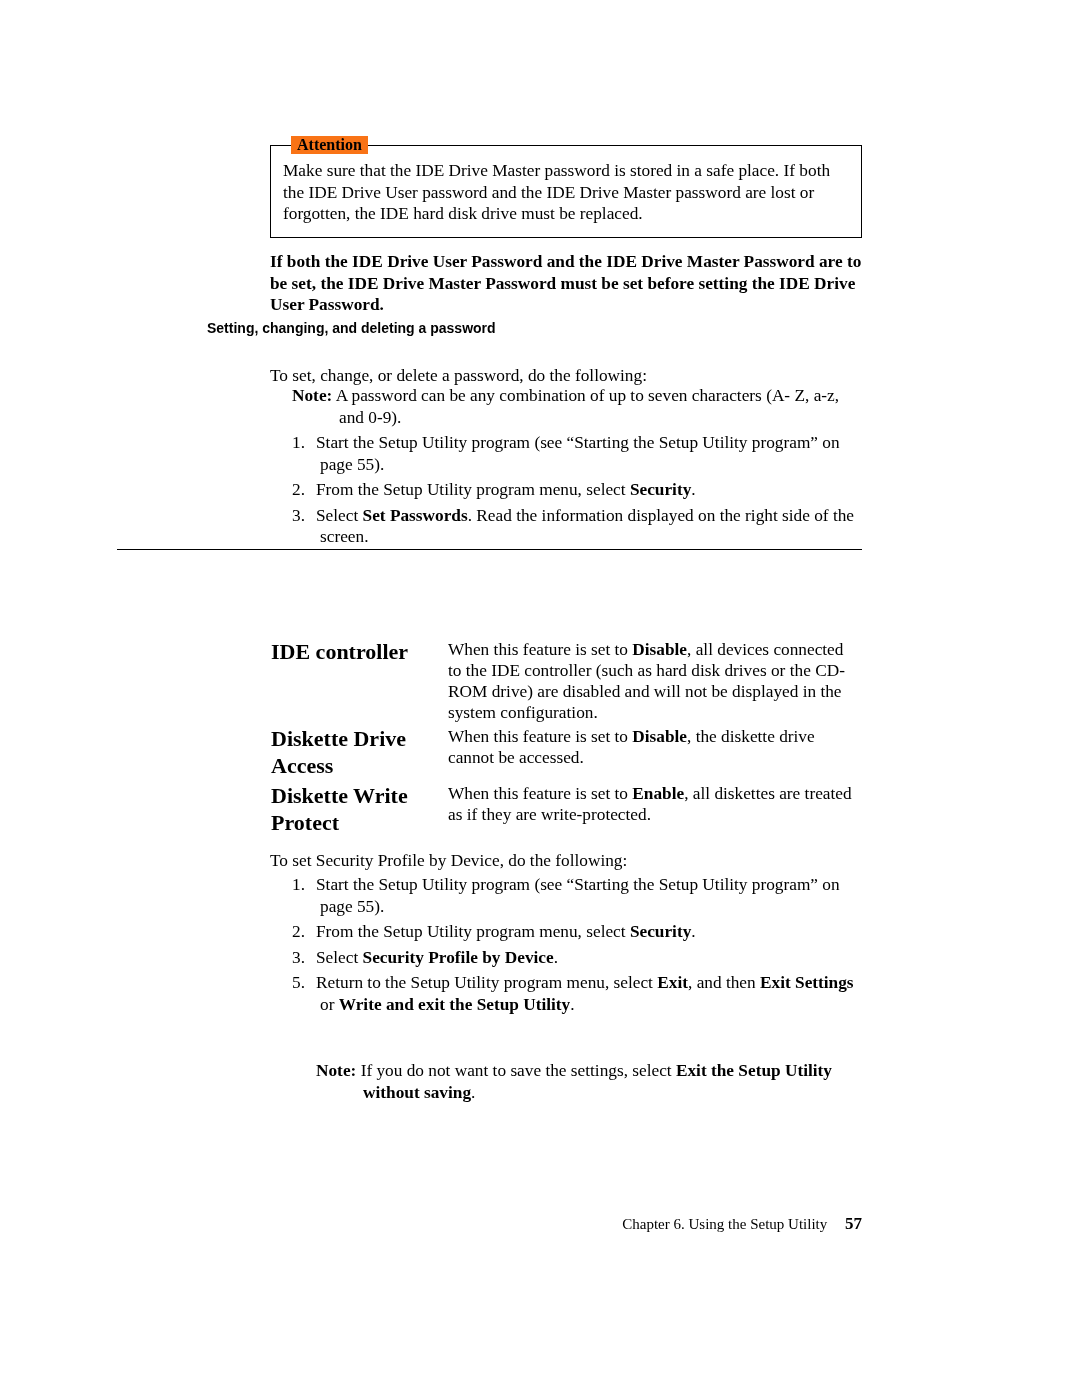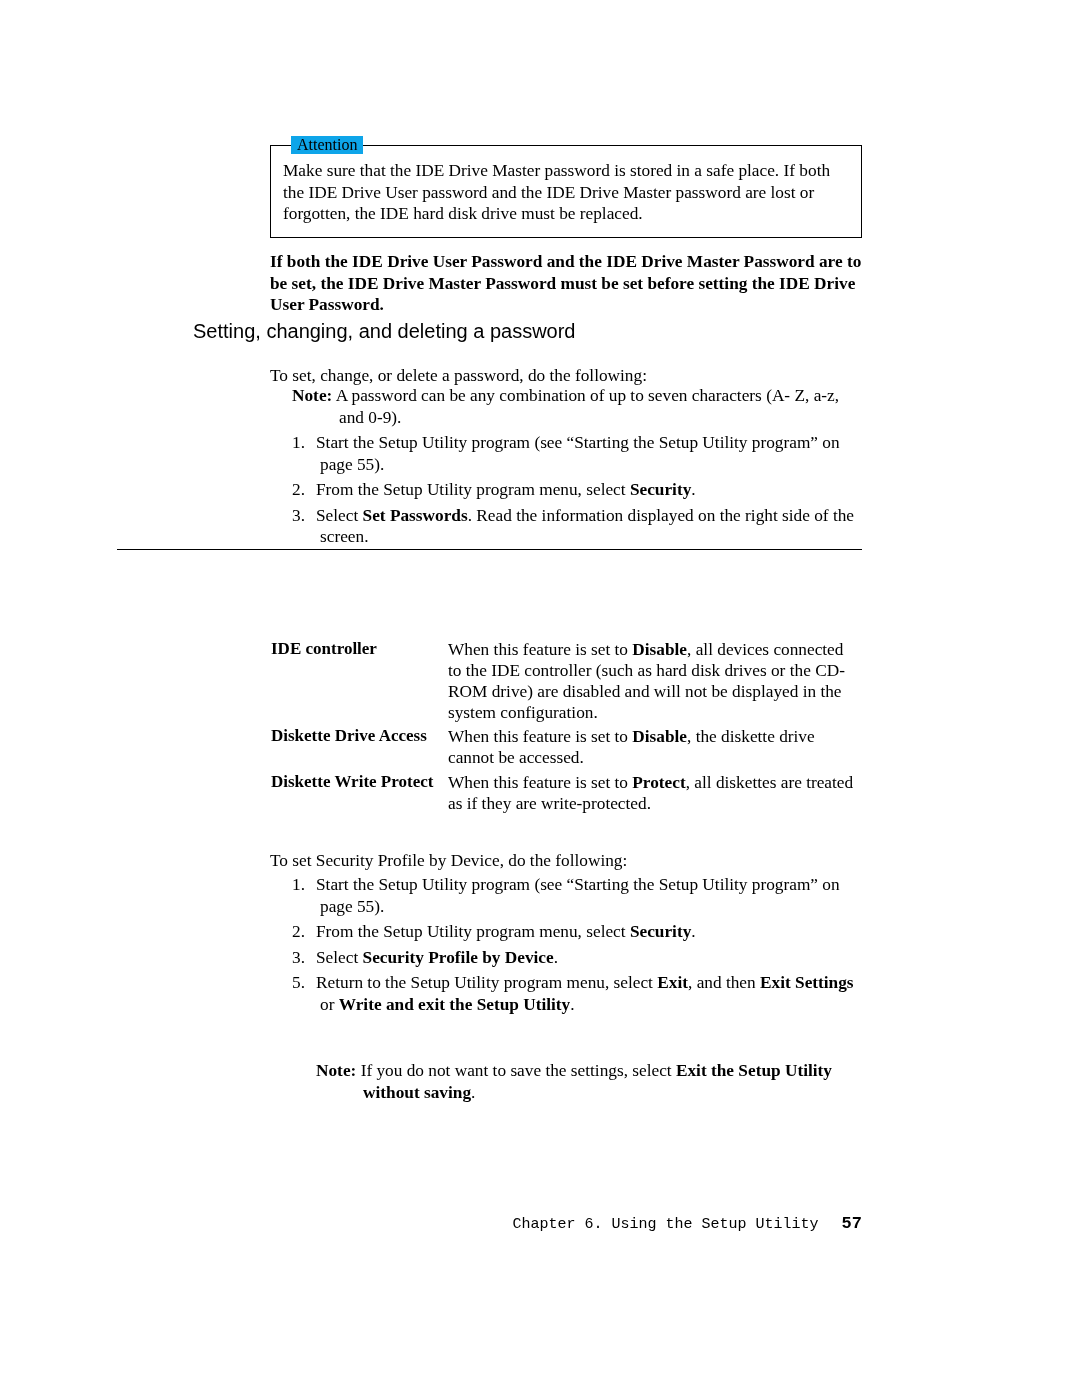--- a/index.html
+++ b/index.html
@@ -23,45 +23,45 @@
     top: 145px;
     width: 592px;
     border: 1px solid #000;
     padding: 14px 12px 12px 12px;
     box-sizing: border-box;
   }
   .attention-label {
     position: absolute;
     top: -10px;
     left: 20px;
-    background: #0ea5e9;
+    background: #f97316;
     padding: 0 6px;
-    font-weight: normal;
+    font-weight: bold;
     font-size: 16px;
   }
   .attention-body {
     font-size: 17.3px;
     line-height: 1.25;
   }
   .para-after-box {
     position: absolute;
     left: 270px;
     top: 251px;
     width: 592px;
     font-size: 17.3px;
     line-height: 1.25;
     font-weight: bold;
   }
   .h2-setting {
     position: absolute;
-    left: 193px;
+    left: 207px;
     top: 320px;
     font-family: Arial, Helvetica, sans-serif;
-    font-weight: normal;
-    font-size: 20px;
+    font-weight: bold;
+    font-size: 14px;
   }
   .setting-intro {
     position: absolute;
     left: 270px;
     top: 349px;
     width: 592px;
     font-size: 17.3px;
     line-height: 1.25;
     margin-top: 16px;
   }
@@ -127,21 +127,21 @@
     border-collapse: collapse;
   }
   .device-table td {
     vertical-align: top;
     padding-bottom: 2px;
   }
   .device-table .label {
     font-weight: bold;
     width: 170px;
     padding-right: 6px;
-    font-size: 17px;
+    font-size: 22px;
   }
   .to-set-profile {
     position: absolute;
     left: 270px;
     top: 850px;
     width: 592px;
     font-size: 17.3px;
     line-height: 1.25;
   }
   .ol-profile {
@@ -173,21 +173,20 @@
     padding-left: 47px;
     box-sizing: border-box;
   }
   .footer {
     position: absolute;
     left: 0;
     width: 862px;
     top: 1214px;
     text-align: right;
     font-size: 15px;
-    font-family: Liberation Mono, monospace;
   }
   .footer .pg {
     font-weight: bold;
     font-size: 17px;
     margin-left: 14px;
   }
 </style>
 </head>
 <body>
 
@@ -220,21 +219,21 @@
         <tr>
       <td class="label">IDE controller</td>
       <td><span>When this feature is set to </span><b>Disable</b><span>, all devices connected to the IDE controller (such as hard disk drives or the CD-ROM drive) are disabled and will not be displayed in the system configuration.</span></td>
     </tr>
     <tr>
       <td class="label">Diskette Drive Access</td>
       <td><span>When this feature is set to </span><b>Disable</b><span>, the diskette drive cannot be accessed.</span></td>
     </tr>
     <tr>
       <td class="label">Diskette Write Protect</td>
-      <td><span>When this feature is set to </span><b>Protect</b><span>, all diskettes are treated as if they are write-protected.</span></td>
+      <td><span>When this feature is set to </span><b>Enable</b><span>, all diskettes are treated as if they are write-protected.</span></td>
     </tr>
   </tbody>
     </table>
 
   <div class="to-set-profile">To set Security Profile by Device, do the following:</div>
 
   <div class="ol-profile">
     <div class="li"><span class="num">1.</span><span>Start the Setup Utility program (see “Starting the Setup Utility program” on page 55).</span></div>
     <div class="li"><span class="num">2.</span><span>From the Setup Utility program menu, select </span><b>Security</b><span>.</span></div>
     <div class="li"><span class="num">3.</span><span>Select </span><b>Security Profile by Device</b><span>.</span></div>

